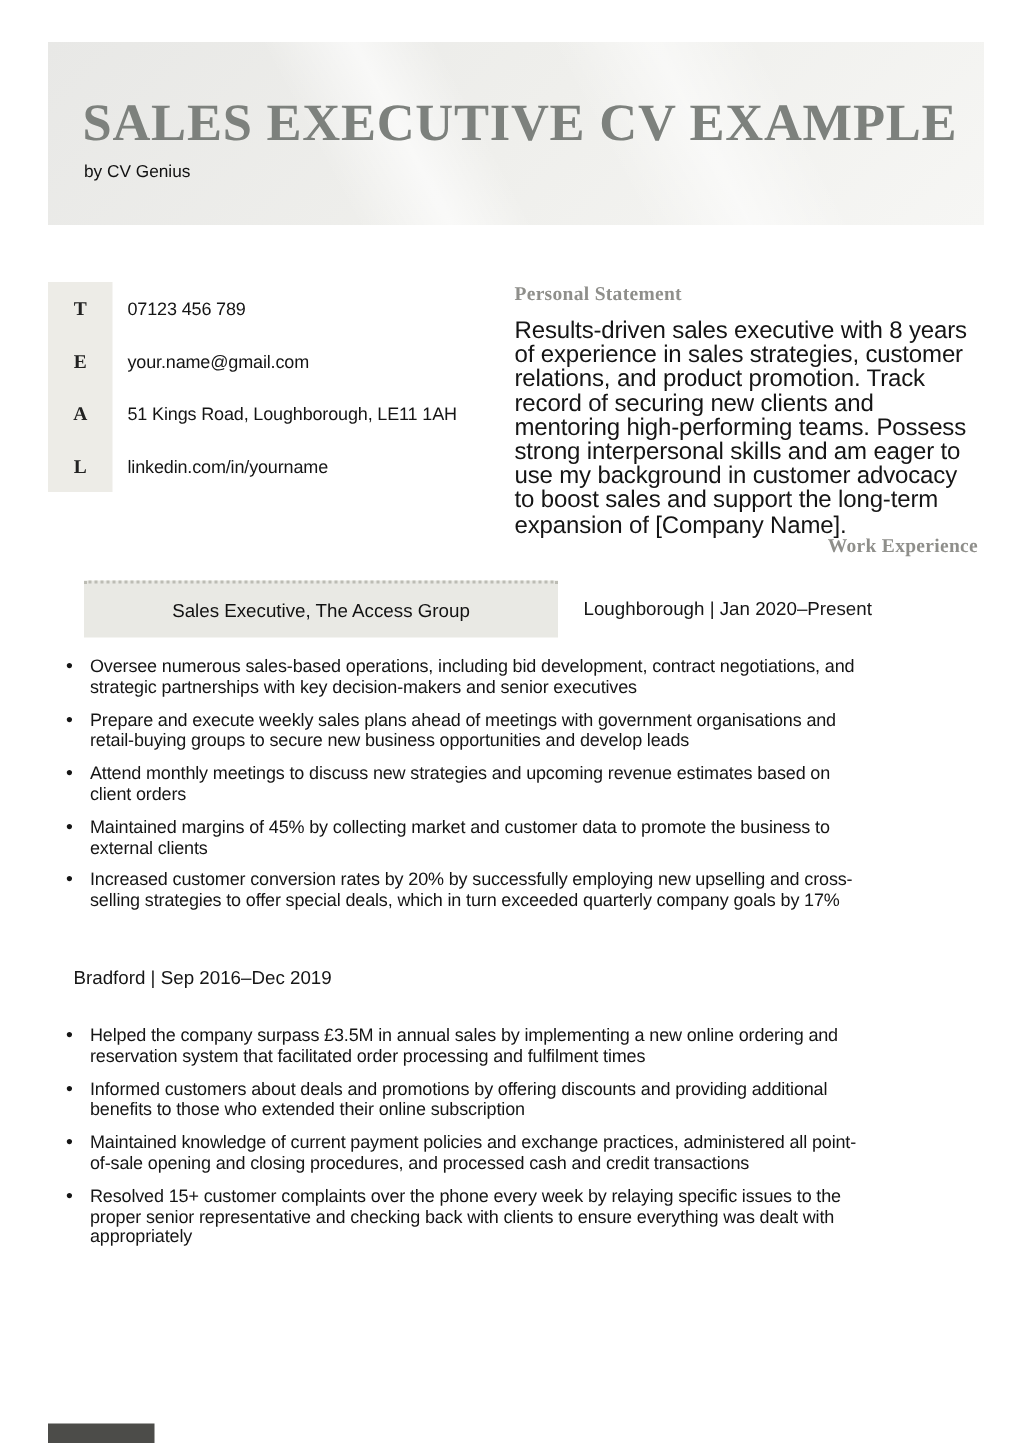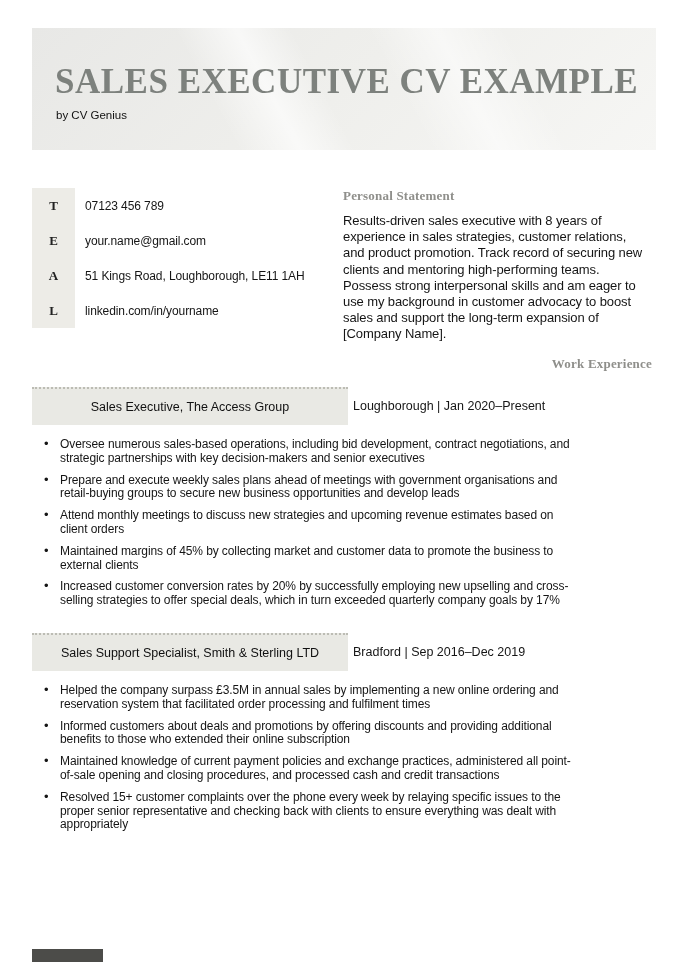--- a/index.html
+++ b/index.html
@@ -35,34 +35,34 @@
     font-size:13px; color:#222;
   }
   .contact-value { margin-left:10px; font-size:12px; letter-spacing:-0.1px; white-space:nowrap; }
 
   
   .statement { position:absolute; left:343px; top:188px; width:308px; }
   .section-heading {
     margin:0; font-family:"Liberation Serif","DejaVu Serif",serif;
     font-weight:700; font-size:13px; color:#8f8f8b; letter-spacing:0.2px;
   }
-  .statement p { margin:9px 0 0 0; font-size:13px; line-height:16.2px; letter-spacing:-0.1px; }
+  .statement p { margin:9px 0 0 0; font-size:16px; line-height:16.2px; letter-spacing:-0.1px; }
 
   
   .work { position:absolute; left:32px; top:356px; width:620px; }
   .work .section-heading { margin-left:4px;text-align:right; }
   .job-head { display:flex; height:38px; margin-top:15px; }
   .job-head.spaced { margin-top:25px; }
   .job-bar {
     width:316px; flex:0 0 316px; box-sizing:border-box;
     background:#e9e9e4; border-top:2px dotted #bcbcb4;
     display:flex; align-items:center; justify-content:center;
-    font-size:12.5px; color:#111;
+    font-size:12.5px; color:#111;margin-left:24px;
   }
-  .job-meta { display:flex; align-items:center; margin-left:5px; font-size:12.5px; white-space:nowrap; }
+  .job-meta { display:flex; align-items:center; margin-left:17px; font-size:12.5px; white-space:nowrap; }
   .job ul { list-style:none; margin:13px 0 0 10px; padding:0; width:538px; }
   .job li {
     position:relative; padding-left:18px; margin-bottom:8px;
     font-size:12px; line-height:13.8px; letter-spacing:-0.1px;
   }
   .job li::before { content:"\2022"; position:absolute; left:2px; top:-1px; font-size:13px; color:#151515; }
 
   
   .cutoff-bar { position:absolute; left:32px; bottom:0; width:71px; height:13px; background:#4c4c49; }
 </style>
@@ -114,23 +114,20 @@
       <li>Oversee numerous sales-based operations, including bid development, contract negotiations, and strategic partnerships with key decision-makers and senior executives</li>
       <li>Prepare and execute weekly sales plans ahead of meetings with government organisations and retail-buying groups to secure new business opportunities and develop leads</li>
       <li>Attend monthly meetings to discuss new strategies and upcoming revenue estimates based on client orders</li>
       <li>Maintained margins of 45% by collecting market and customer data to promote the business to external clients</li>
       <li>Increased customer conversion rates by 20% by successfully employing new upselling and cross-selling strategies to offer special deals, which in turn exceeded quarterly company goals by 17%</li>
     </ul>
   </div>
 
   <div class="job">
     <div class="job-head spaced">
-      <div class="job-bar">
-        <span>Sales Support Specialist, Smith &amp; Sterling LTD</span>
-      </div>
       <div class="job-meta">Bradford | Sep 2016–Dec 2019</div>
     </div>
     <ul>
       <li>Helped the company surpass £3.5M in annual sales by implementing a new online ordering and reservation system that facilitated order processing and fulfilment times</li>
       <li>Informed customers about deals and promotions by offering discounts and providing additional benefits to those who extended their online subscription</li>
       <li>Maintained knowledge of current payment policies and exchange practices, administered all point-of-sale opening and closing procedures, and processed cash and credit transactions</li>
       <li>Resolved 15+ customer complaints over the phone every week by relaying specific issues to the proper senior representative and checking back with clients to ensure everything was dealt with appropriately</li>
     </ul>
   </div>
 </div>

